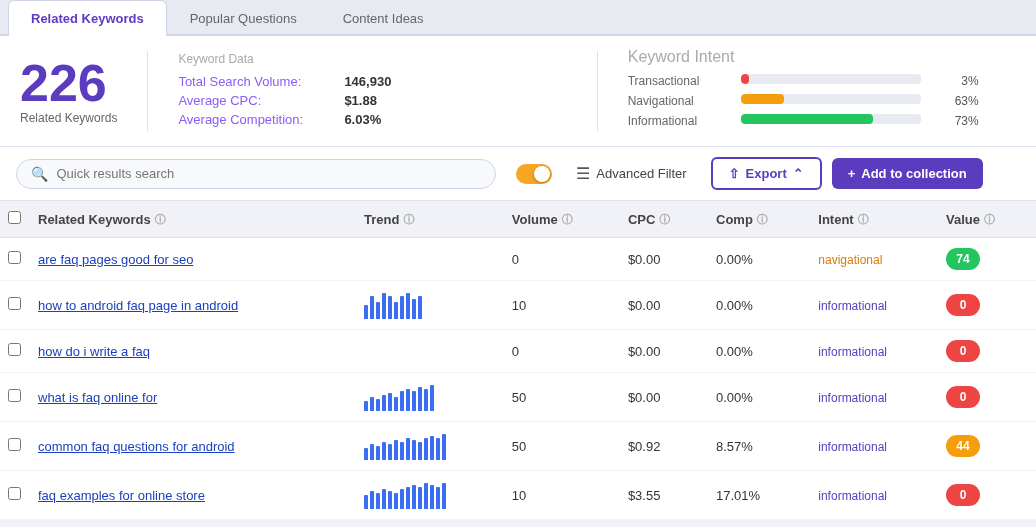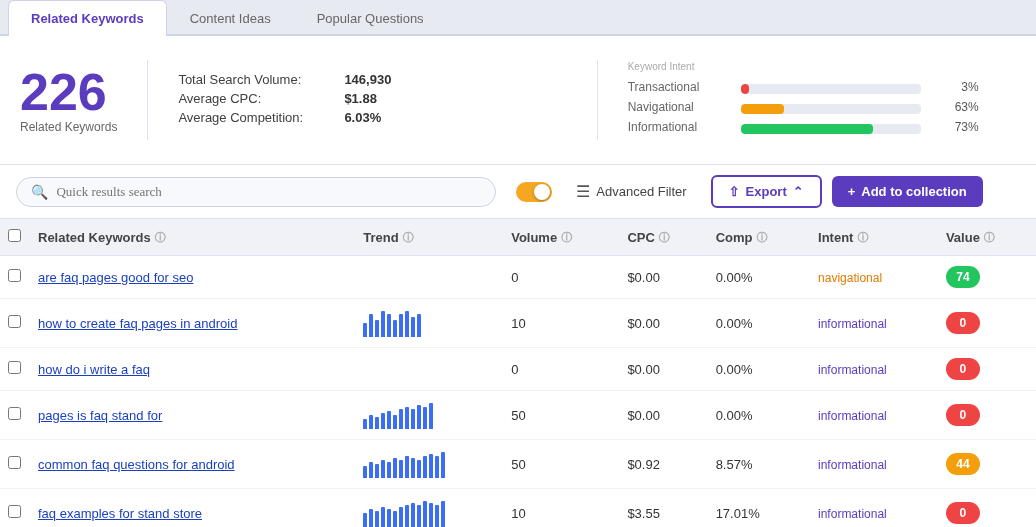--- a/index.html
+++ b/index.html
@@ -13,50 +13,50 @@
       background: transparent; margin-bottom: -2px; position: relative;
     }
     .tab.active {
       background: #fff; color: #5b3cbf; font-weight: bold;
       border-color: #d0d4e8; border-bottom-color: #fff;
     }
 
     
     .stats-row {
       background: #fff; display: flex; align-items: center;
-      padding: 24px 20px; border-bottom: 1px solid #e0e3ef; gap: 20px;
+      padding: 12px 20px; border-bottom: 1px solid #e0e3ef; gap: 20px;
     }
     .big-number { font-size: 52px; font-weight: 900; color: #5b3cbf; line-height: 1; }
     .big-label { font-size: 12px; color: #666; margin-top: 2px; }
     .stats-divider { width: 1px; height: 80px; background: #e0e3ef; margin: 0 10px; }
     .kw-data { flex: 1; }
     .kw-data-title { font-size: 12px; color: #aaa; margin-bottom: 8px; }
     .kw-data-row { display: flex; gap: 6px; font-size: 13px; color: #444; margin-bottom: 4px; }
-    .kw-data-row .label { color: #404040; min-width: 160px; }
+    .kw-data-row .label { color: #8b5cf6; min-width: 160px; }
     .kw-data-row .val { font-weight: bold; color: #333; }
     .intent-section { flex: 1; }
-    .intent-title { font-size: 10px; color: #aaa; margin-bottom: 8px; }
-    .intent-row { display: flex; align-items: flex-end; gap: 23px; margin-bottom: 6px; font-size: 12px; }
+    .intent-title { font-size: 16px; color: #aaa; margin-bottom: 8px; }
+    .intent-row { display: flex; align-items: flex-start; gap: 23px; margin-bottom: 6px; font-size: 12px; }
     .intent-row .name { width: 90px; color: #666; }
     .intent-bar-bg { width: 180px; height: 10px; background: #e8eaf2; border-radius: 4px; overflow: hidden; }
     .intent-bar { height: 100%; border-radius: 4px; }
     .intent-pct { color: #555; width: 35px; text-align: right; }
 
     
     .toolbar {
       background: #fff; display: flex; align-items: center;
       padding: 10px 16px; border-bottom: 1px solid #e0e3ef; gap: 10px;
     }
     .search-box {
       display: flex; align-items: center; border: 1px solid #d0d4e8;
       border-radius: 20px; padding: 6px 14px; background: #f8f9fd; flex: 1;
       max-width: 480px;
     }
     .search-box input {
-      border: none; background: transparent; outline: none; font-size: 13px; color: #a16207; width: 100%; font-family: Liberation Serif, serif;
+      border: none; background: transparent; outline: none; font-size: 13px; color: #a16207; width: 100%;
     }
     .search-icon { color: #aaa; margin-right: 8px; font-size: 14px; }
     .toggle-wrap { margin-left: 10px; }
     .toggle {
       width: 36px; height: 20px; background: #f5a623; border-radius: 10px;
       position: relative; cursor: pointer;
     }
     .toggle::after {
       content: ''; position: absolute; width: 16px; height: 16px;
       background: #fff; border-radius: 50%; top: 2px; right: 2px;
@@ -104,31 +104,32 @@
 
     
     .mini-chart { display: flex; align-items: flex-end; gap: 2px; height: 28px; }
     .mini-bar { width: 4px; background: #3b6ef5; border-radius: 1px 1px 0 0; }
   </style>
 </head>
 <body>
 
 <div class="tabs">
   <div class="tab active">Related Keywords</div>
+  <div class="tab">Popular Questions</div>
   <div class="tab">Content Ideas</div>
-  <div class="tab">Popular Questions</div>
 </div>
 
 <div class="stats-row">
   <div>
     <div class="big-number">226</div>
     <div class="big-label">Related Keywords</div>
   </div>
   <div class="stats-divider"></div>
   <div class="kw-data">
+    <div class="kw-data-title">Keyword Data</div>
     <div class="kw-data-row">
       <span class="label">Total Search Volume:</span>
       <span class="val">146,930</span>
     </div>
     <div class="kw-data-row">
       <span class="label">Average CPC:</span>
       <span class="val">$1.88</span>
     </div>
     <div class="kw-data-row">
       <span class="label">Average Competition:</span>
@@ -255,21 +256,21 @@
     </td>
     <td>
       <span class="badge badge-green">74</span>
     </td>
   </tr>
         <tr>
     <td class="check-col">
       <input type="checkbox" style="">
     </td>
     <td>
-      <a href="#" class="kw-link">how to create faq pages in android</a>
+      <a href="#" class="kw-link">how to android faq page in android</a>
     </td>
     <td>
             <div class="mini-chart">
               <div class="mini-bar" style="height:14px;"></div>
               <div class="mini-bar" style="height:23px;"></div>
               <div class="mini-bar" style="height:17px;"></div>
               <div class="mini-bar" style="height:26px;"></div>
               <div class="mini-bar" style="height:23px;"></div>
               <div class="mini-bar" style="height:17px;"></div>
               <div class="mini-bar" style="height:23px;"></div>
@@ -304,21 +305,21 @@
     </td>
     <td>
       <span class="badge badge-red">0</span>
     </td>
   </tr>
         <tr>
     <td class="check-col">
       <input type="checkbox" style="">
     </td>
     <td>
-      <a href="#" class="kw-link">pages is faq stand for</a>
+      <a href="#" class="kw-link">what is faq online for</a>
     </td>
     <td>
             <div class="mini-chart">
               <div class="mini-bar" style="height:10px;"></div>
               <div class="mini-bar" style="height:14px;"></div>
               <div class="mini-bar" style="height:12px;"></div>
               <div class="mini-bar" style="height:16px;"></div>
               <div class="mini-bar" style="height:18px;"></div>
               <div class="mini-bar" style="height:14px;"></div>
               <div class="mini-bar" style="height:20px;"></div>
@@ -372,21 +373,21 @@
     </td>
     <td>
       <span class="badge badge-orange">44</span>
     </td>
   </tr>
         <tr>
     <td class="check-col">
       <input type="checkbox" style="">
     </td>
     <td>
-      <a href="#" class="kw-link">faq examples for stand store</a>
+      <a href="#" class="kw-link">faq examples for online store</a>
     </td>
     <td>
             <div class="mini-chart">
               <div class="mini-bar" style="height:14px;"></div>
               <div class="mini-bar" style="height:18px;"></div>
               <div class="mini-bar" style="height:16px;"></div>
               <div class="mini-bar" style="height:20px;"></div>
               <div class="mini-bar" style="height:18px;"></div>
               <div class="mini-bar" style="height:16px;"></div>
               <div class="mini-bar" style="height:20px;"></div>

